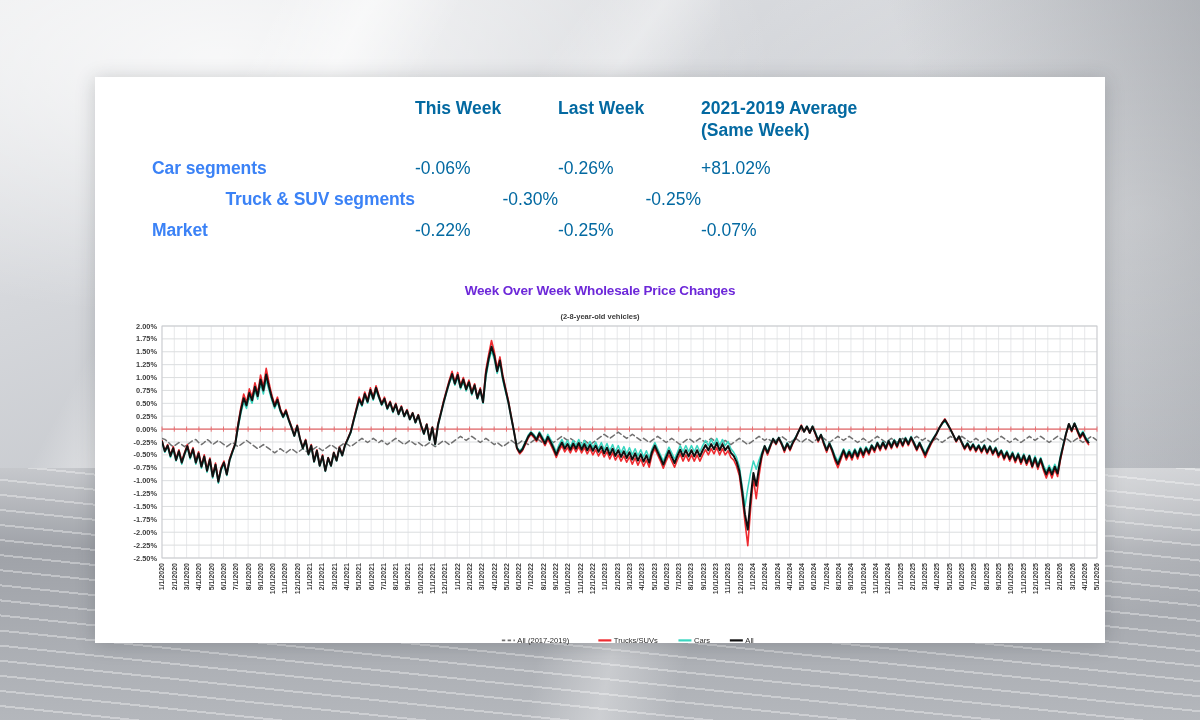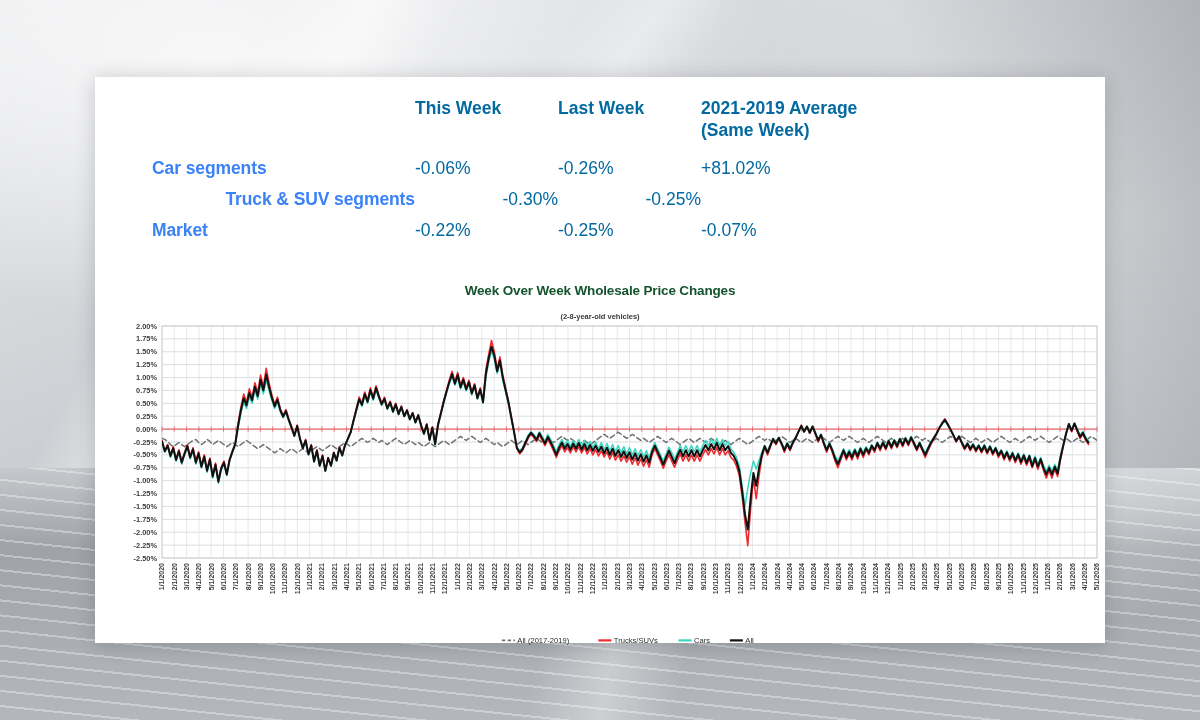--- a/index.html
+++ b/index.html
@@ -97,21 +97,21 @@
   
   .chart-wrap {
     position: absolute;
     left: 0; top: 200px;
     width: 1010px; height: 366px;
   }
   .chart-title {
     text-align: center;
     font-size: 13.5px;
     font-weight: bold;
-    color: #14532d;
+    color: #6d28d9;
     letter-spacing: -0.15px;
     margin-top: 6px;
   }
   .chart-subtitle {
     text-align: center;
     font-size: 7.5px;
     font-weight: bold;
     color: #3a3a3a;
     margin-top: 14px;
   }

